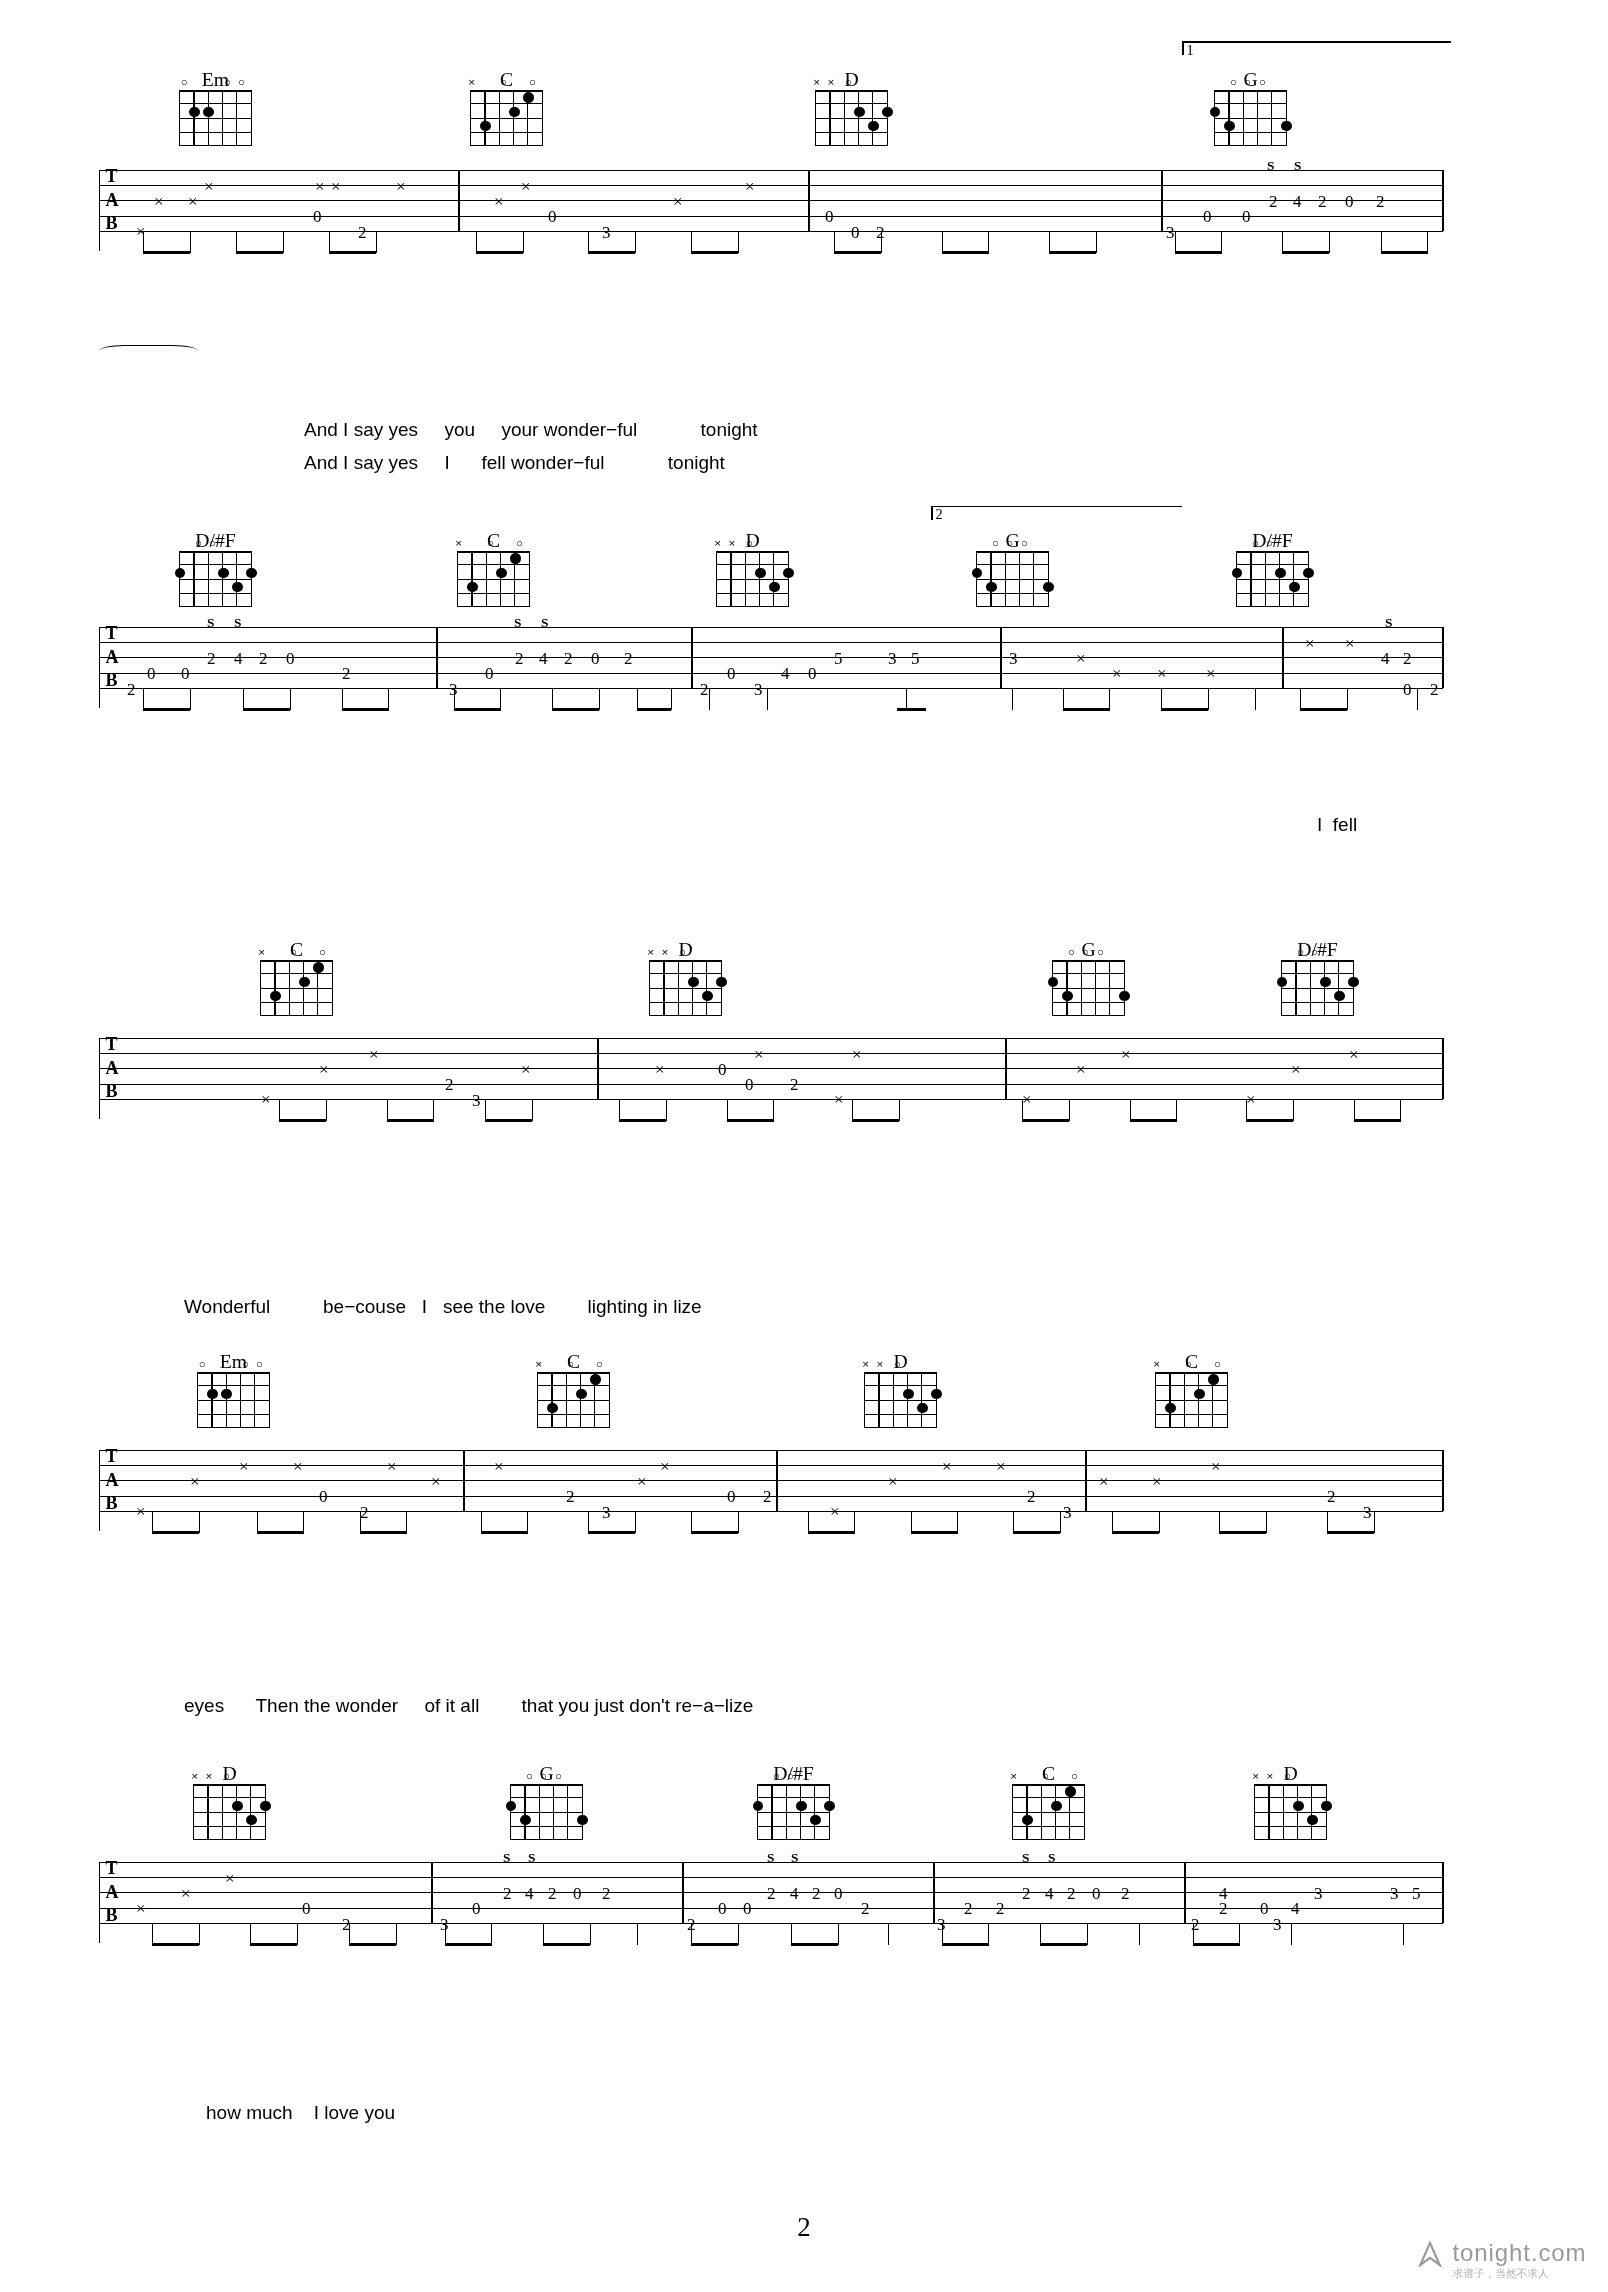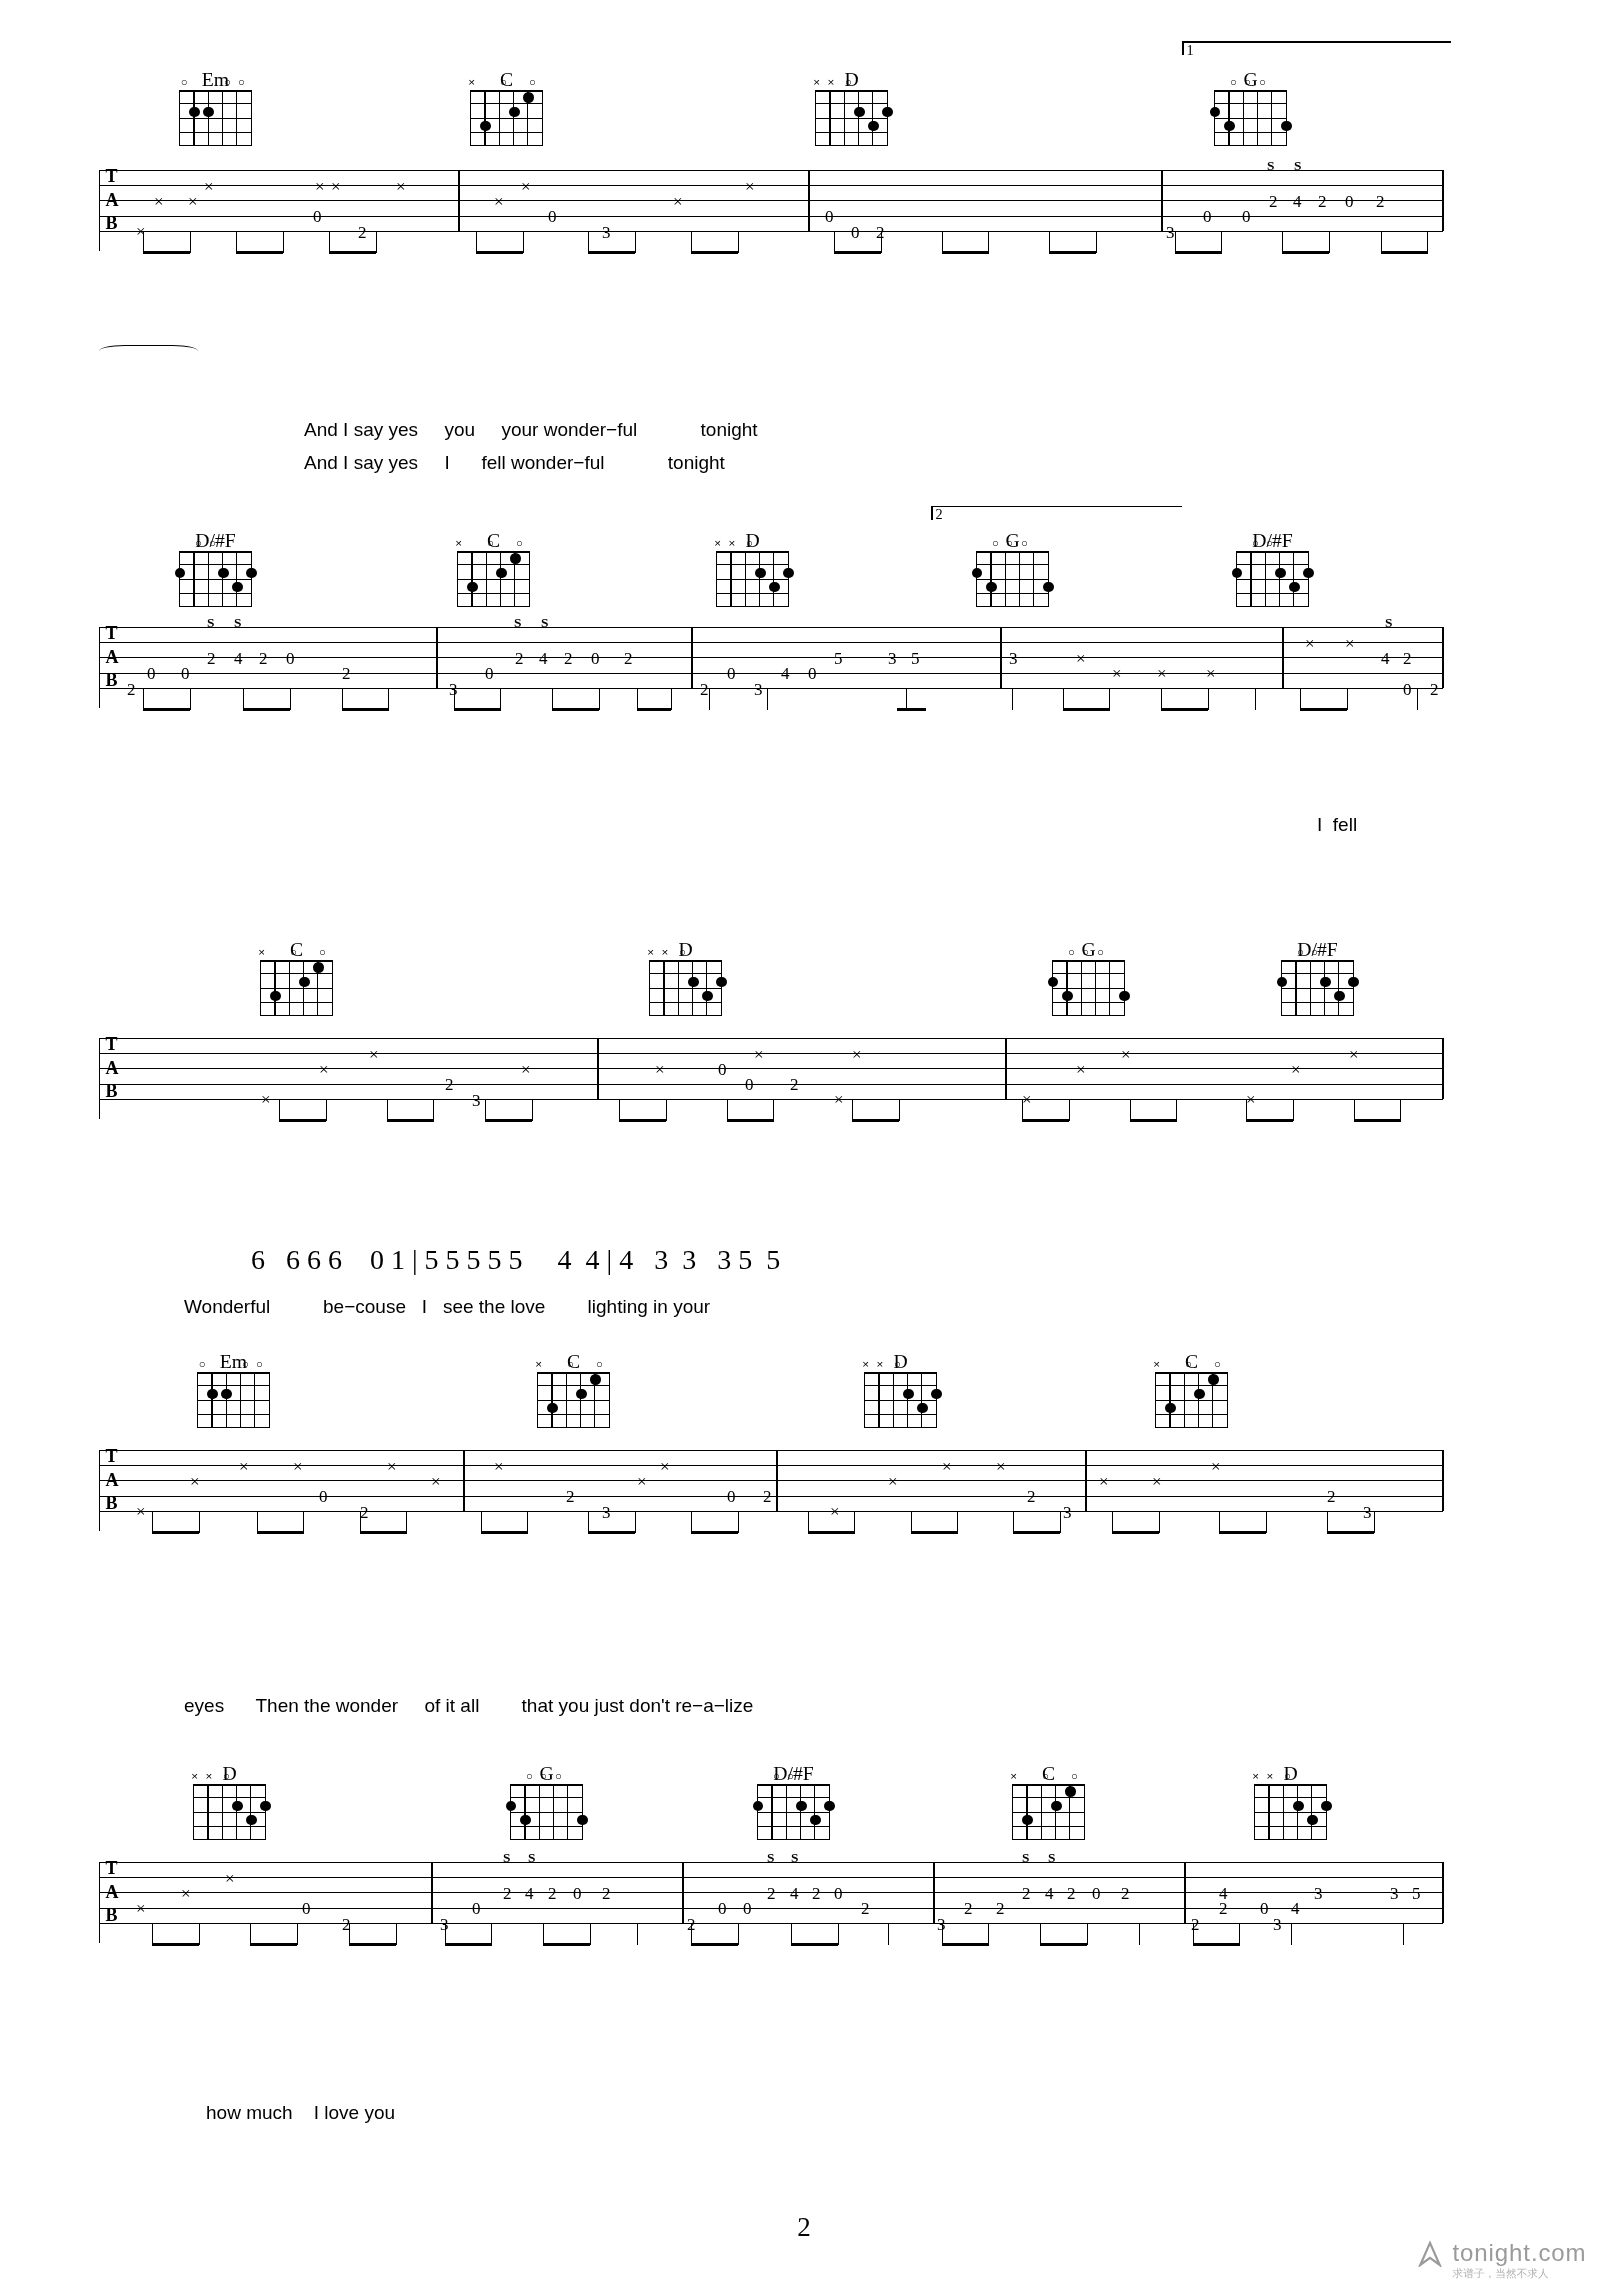--- a/index.html
+++ b/index.html
@@ -606,22 +606,21 @@
     <div class="stem" style="left:1146px;top:61px;height:21.5px;"></div>
     <div class="stem" style="left:1193px;top:61px;height:21.5px;"></div>
     <div class="stem" style="left:1254px;top:61px;height:21.5px;"></div>
     <div class="stem" style="left:1300px;top:61px;height:21.5px;"></div>
     <div class="beam" style="left:922px;top:81px;width:47px;"></div>
     <div class="beam" style="left:1030px;top:81px;width:47px;"></div>
     <div class="beam" style="left:1146px;top:81px;width:47px;"></div>
     <div class="beam" style="left:1254px;top:81px;width:47px;"></div>
   </div>
 
-  <div class="jp" style="left:251px;top:331px;">6   6 6 6    0 1 | 5 5 5 5 5     4  4 | 4   3  3   3 5  5</div>
-  <div class="lyric" style="left:184px;top:383px;">Wonderful          be−couse   I   see the love        lighting in your</div>
+  <div class="lyric" style="left:184px;top:383px;">Wonderful          be−couse   I   see the love        lighting in lize</div>
 </div>
 
 <div class="system" style="position:absolute;left:0;top:1334px;height:421px;">
 
   <div class="chord" style="left:197px;top:18px;">
     <div class="cname">Em</div>
     <div class="grid">
       <div class="mark" style="left:1.8px;top:-12.5px;">○</div>
       <div class="mark" style="left:45px;top:-12.5px;">○</div>
       <div class="mark" style="left:59px;top:-12.5px;">○</div>

